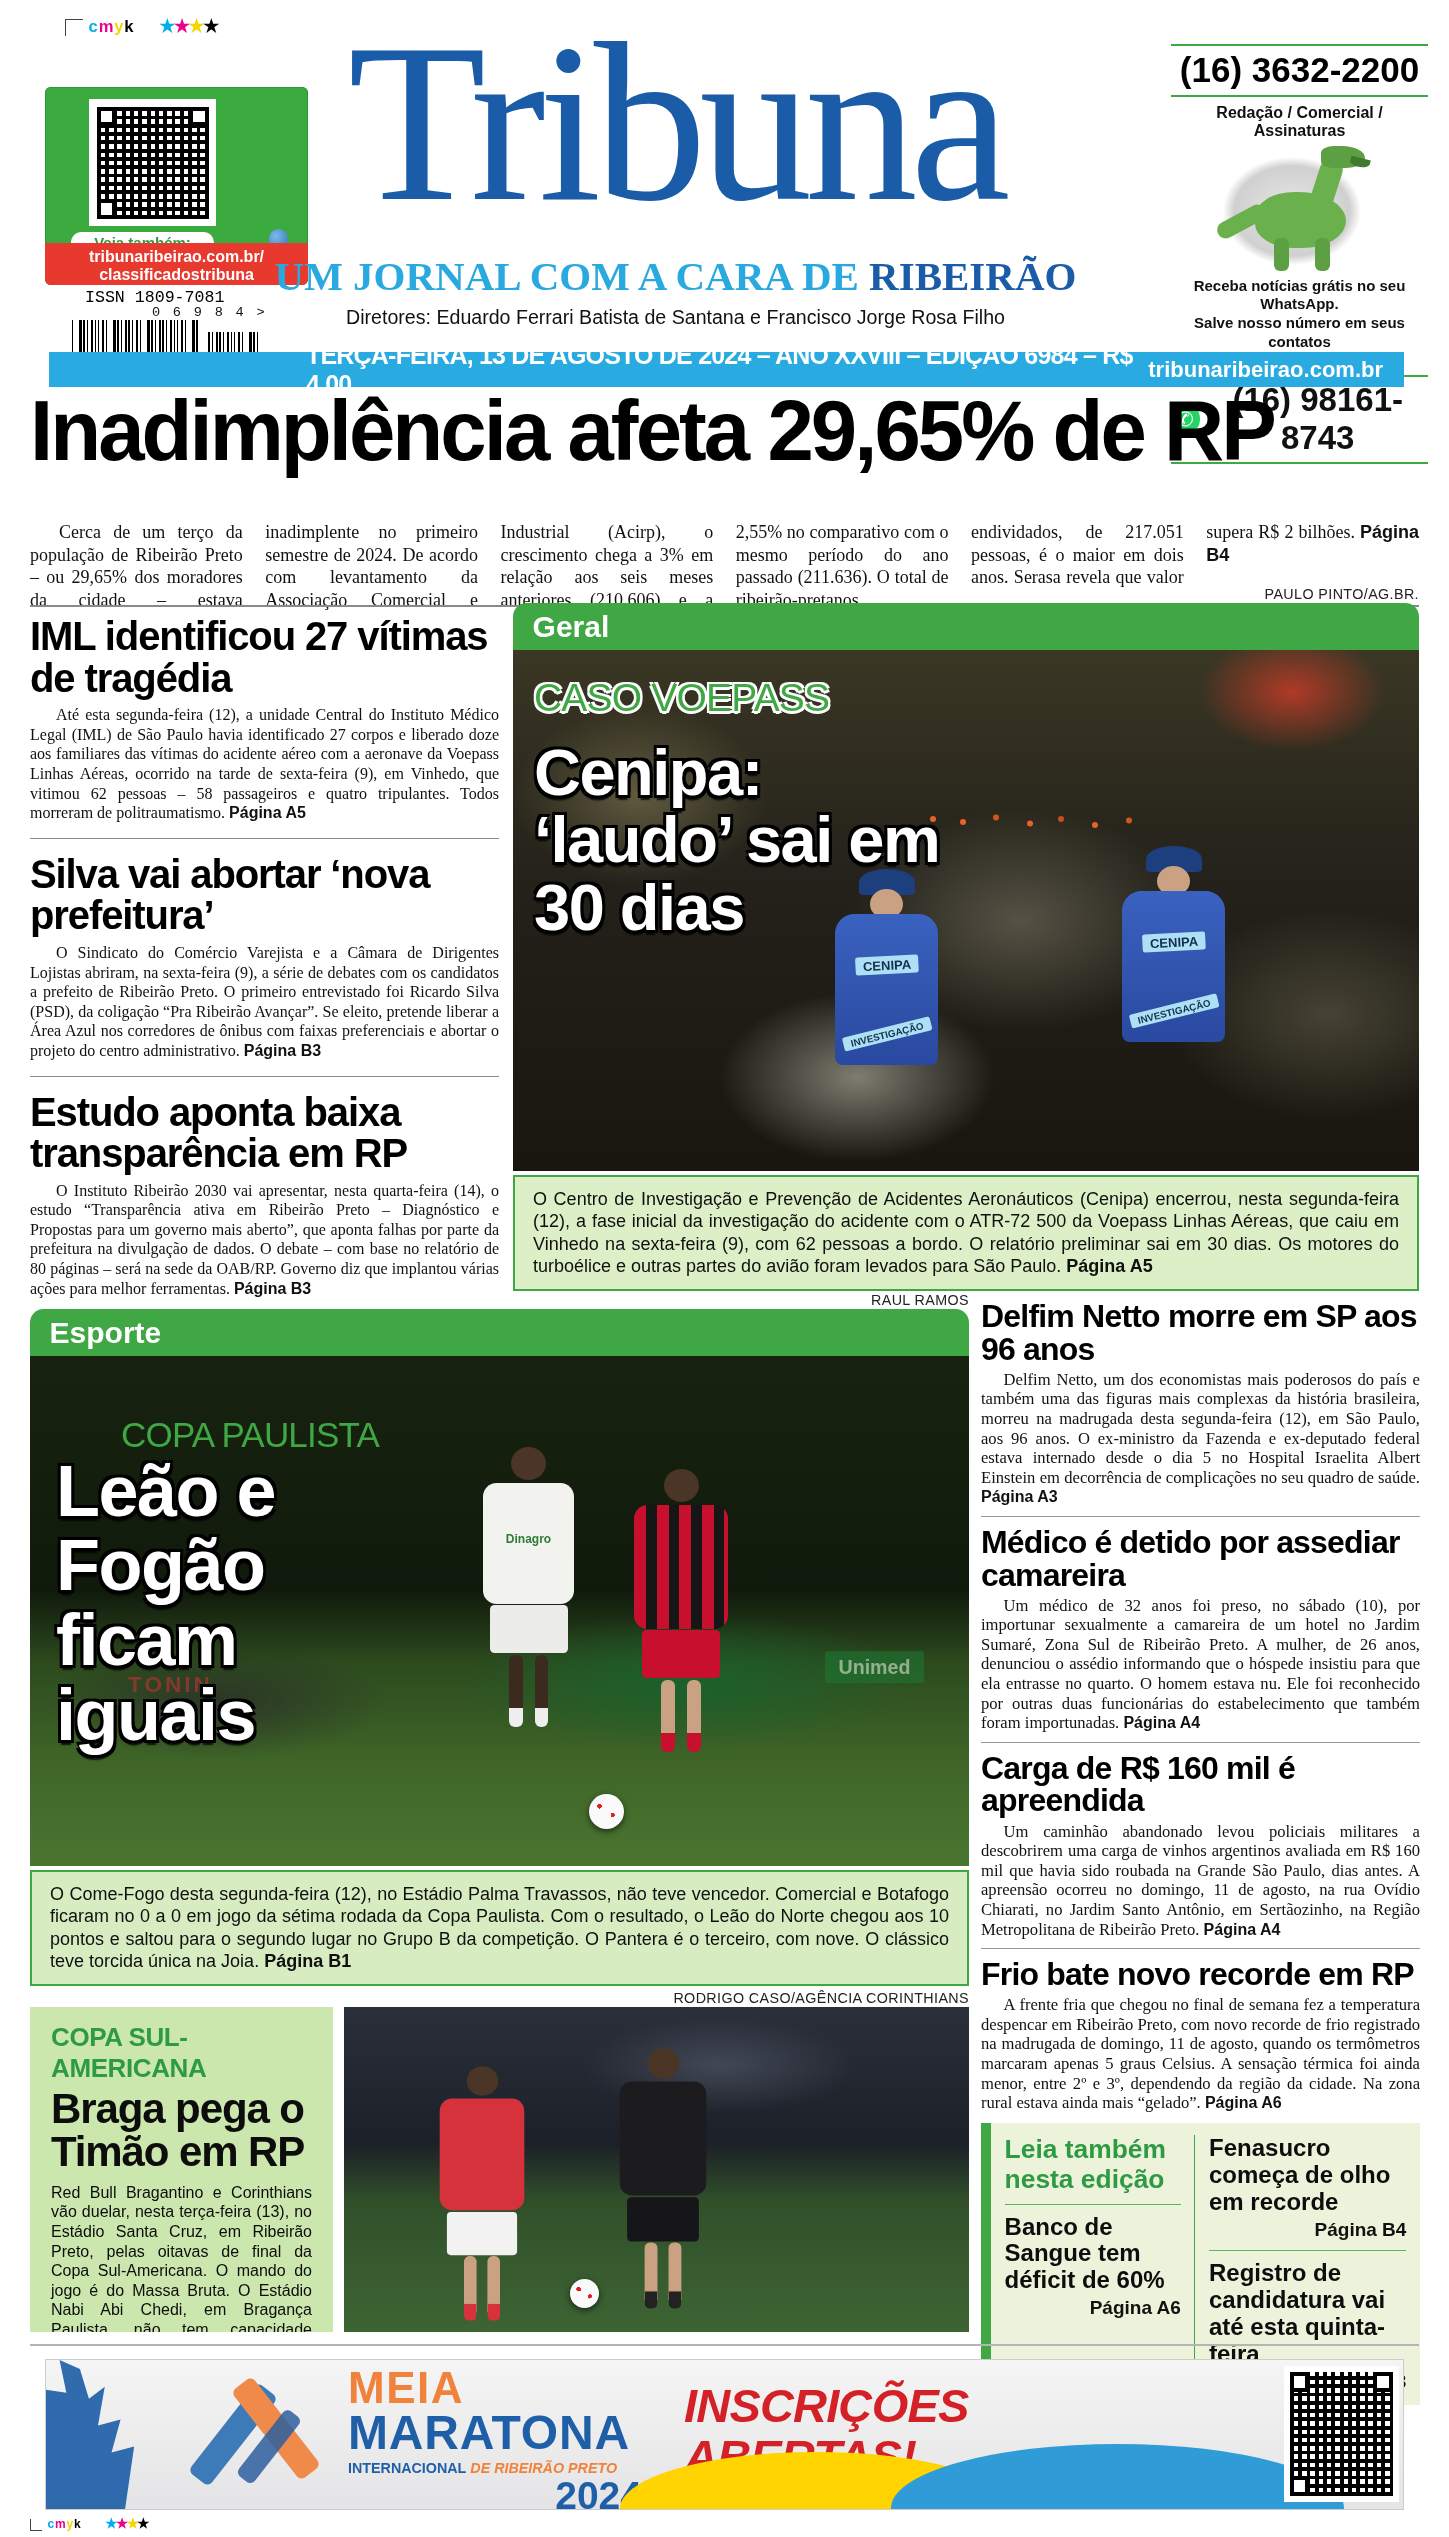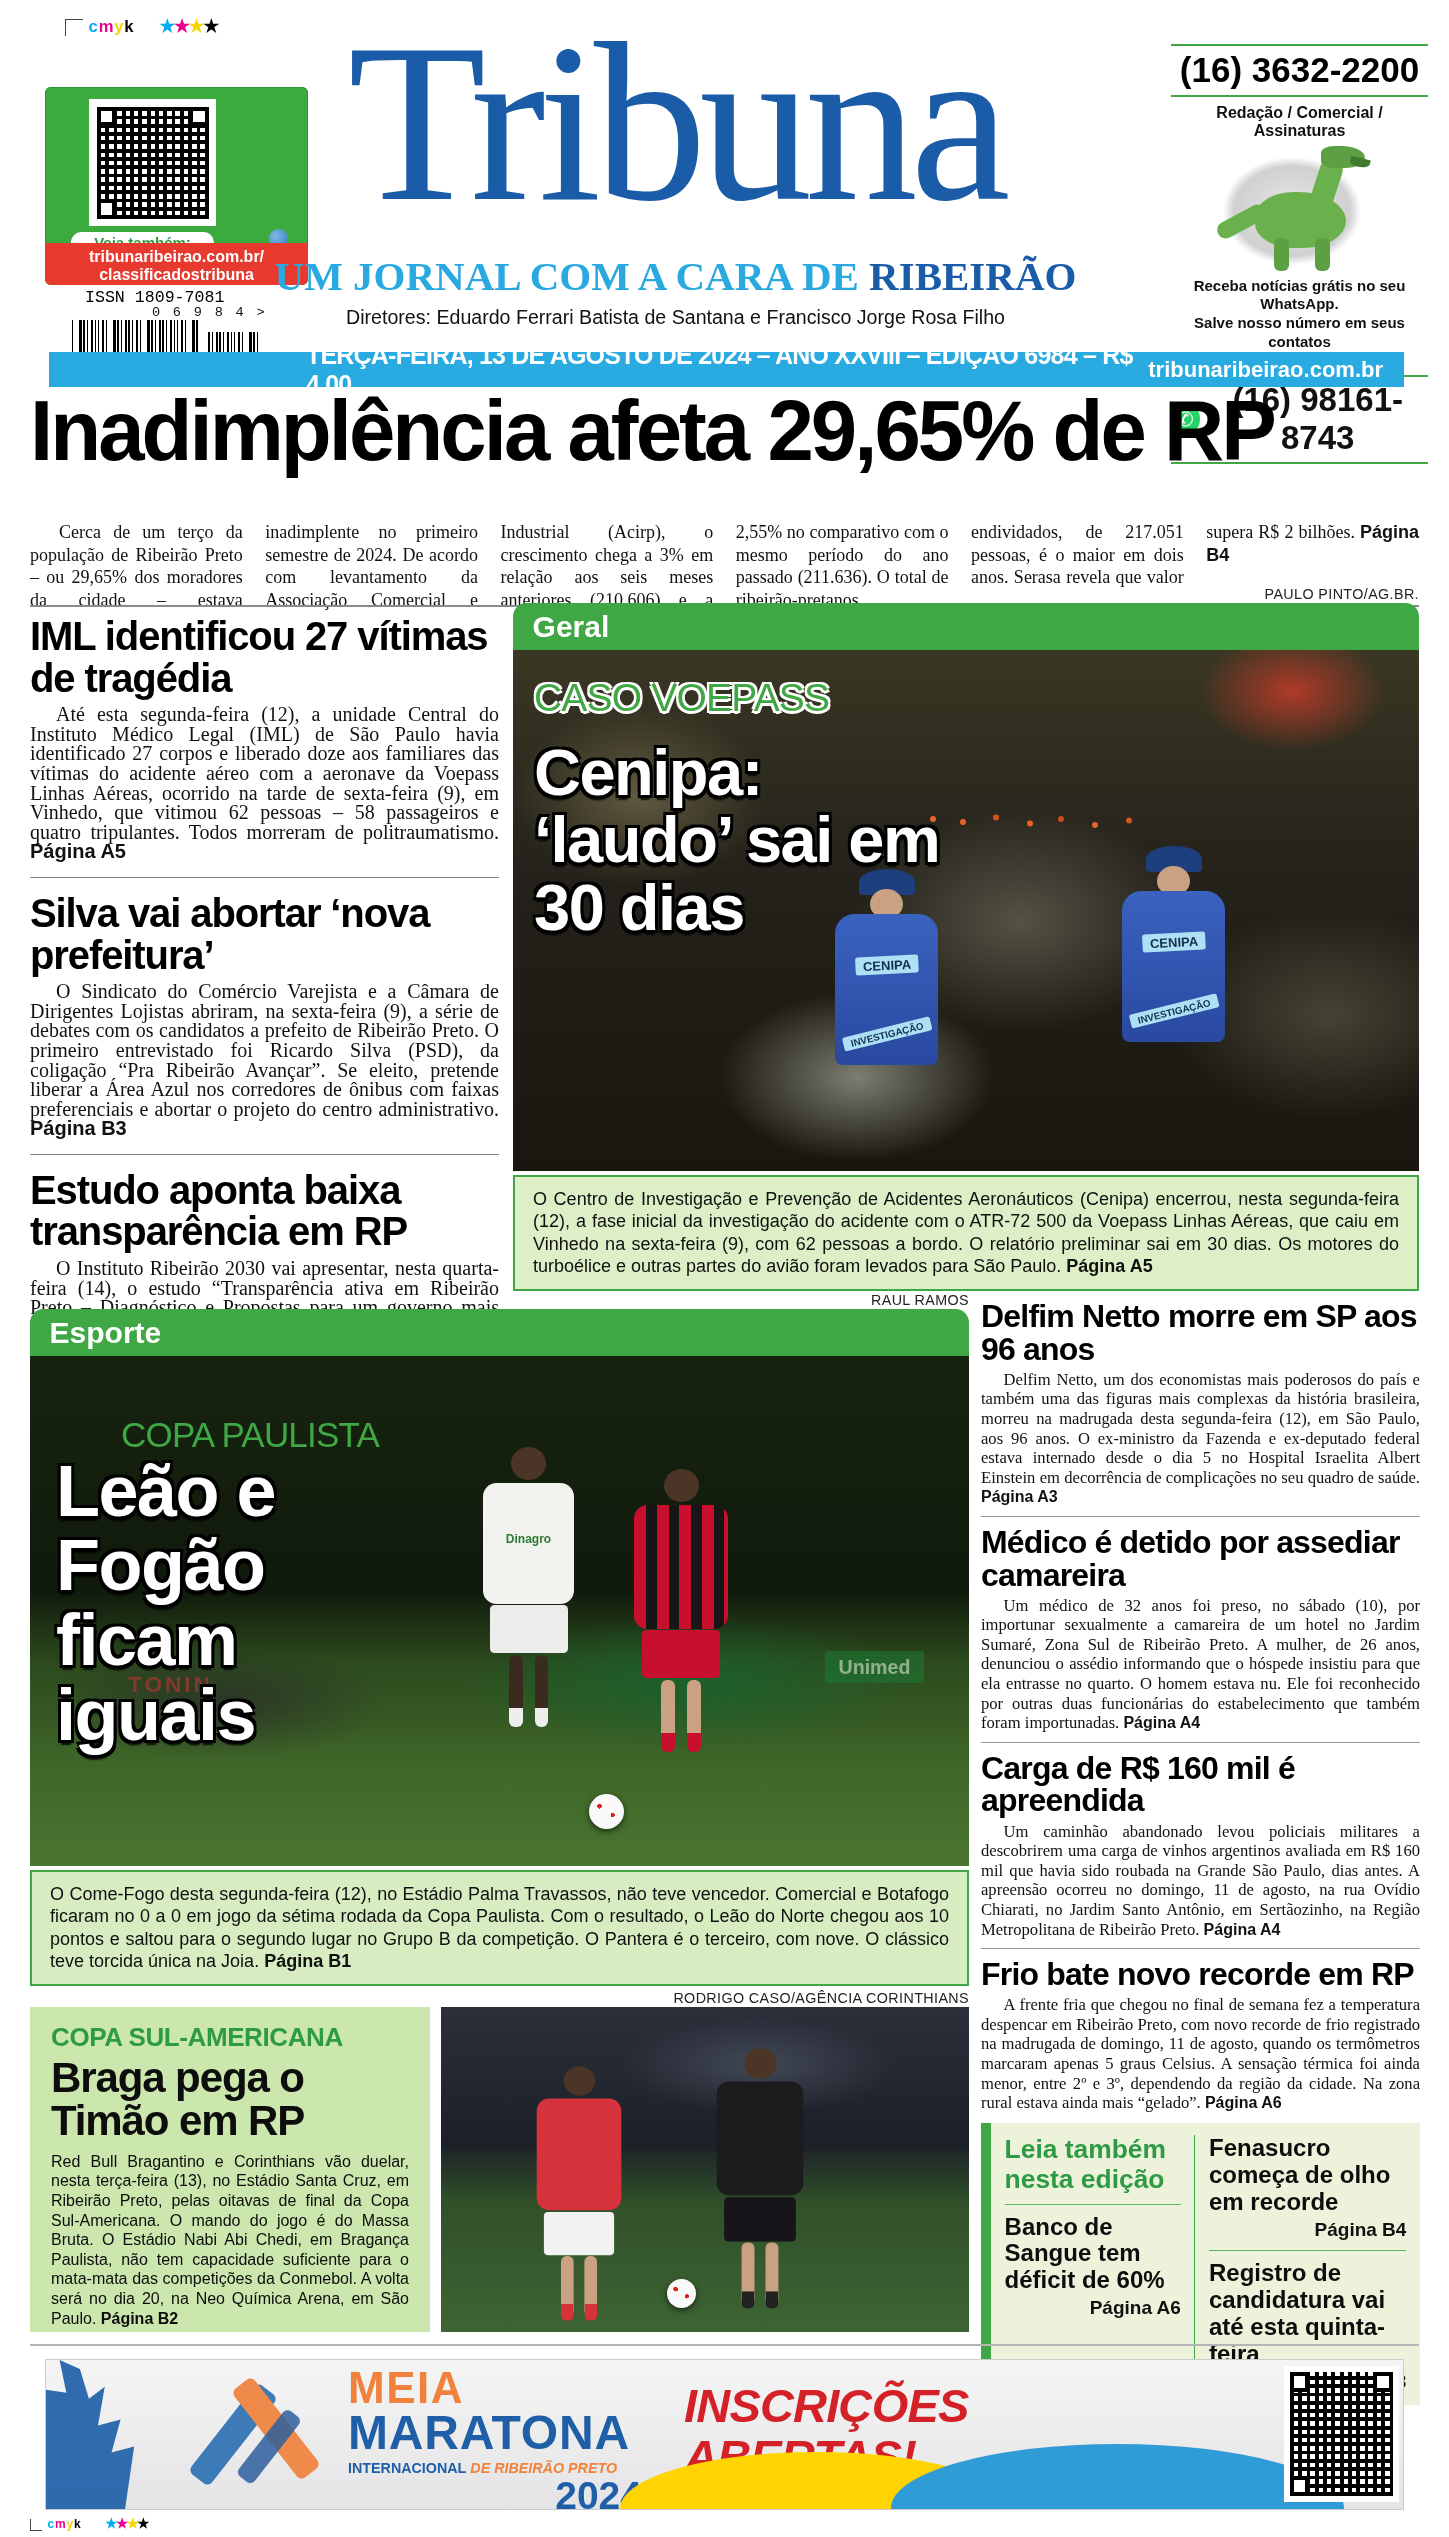--- a/index.html
+++ b/index.html
@@ -67,21 +67,21 @@
   .datebar .ds{font-size:22px}
 
   
   .h1{font-size:85px;font-weight:bold;letter-spacing:-3px;line-height:1;color:#000;transform:scaleX(.98);transform-origin:left;white-space:nowrap;}
   .lead{column-count:6;column-gap:22.6px;font-family:"Liberation Serif",serif;font-size:18px;line-height:22.6px;text-align:justify;}
   .lead p{margin:0;text-indent:29px;}
   b.pg{font-family:"Liberation Sans",sans-serif;font-weight:bold;}
 
   
   .leftcol .art h2{margin:0;font-size:40px;line-height:1.04;letter-spacing:-1.1px;color:#000;}
-  .leftcol .art p{margin:6px 0 0;font-family:"Liberation Serif",serif;font-size:20px;line-height:19.6px;text-align:justify;text-indent:26px;}
+  .leftcol .art p{margin:6px 0 0;font-family:"Liberation Serif",serif;font-size:16px;line-height:19.6px;text-align:justify;text-indent:26px;}
   .leftcol hr{border:0;border-top:1.5px solid #8a8a8a;margin:15px 0;}
 
   .rightcol .art h2{margin:0;font-size:32px;line-height:1.02;letter-spacing:-0.8px;color:#000;}
   .rightcol .art p{margin:4.5px 0 0;font-family:"Liberation Serif",serif;font-size:16.6px;line-height:19.6px;text-align:justify;text-indent:22.6px;}
   .rightcol hr{border:0;border-top:1.5px solid #999;margin:9px 0;}
   .rightcol .art p b.pg{font-size:16px}
 
   .credit{font-size:14.3px;color:#222;text-align:right;letter-spacing:0.4px;height:16.6px;}
   .secbar{height:47px;background:#3FA744;border-radius:13.6px 13.6px 0 0;color:#fff;font-weight:bold;font-size:30px;line-height:47px;padding-left:19.6px;box-sizing:border-box;}
   .capbox{background:#DCEFC6;border:2.3px solid #3FA744;box-sizing:border-box;padding:10.6px 18px;margin-top:4.5px;
@@ -133,21 +133,21 @@
   .pw .legs i{background:#3b2a1e;border-bottom:19.6px solid #eee;}
   .pr .torso{width:94px;height:124px;background:repeating-linear-gradient(90deg,#c8102e 0 12px,#161616 12px 22.6px);}
   .pr .shorts{width:78px;height:48px;background:#c8102e;}
   .pr .legs i{background:#caa182;border-bottom:19.6px solid #c8102e;}
   .ball{position:absolute;width:35px;height:35px;border-radius:50%;background:
      radial-gradient(7.5px 7.5px at 30% 35%,#d22 30%,transparent 32%),
      radial-gradient(6.8px 6.8px at 68% 60%,#d22 30%,transparent 32%),#fafafa;box-shadow:0 2.3px 6px rgba(0,0,0,.6);}
 
   
   .copa-row{display:flex;gap:10.6px;}
-  .copa-box{width:400px;height:325px;box-sizing:border-box;background:#CBE7AD;padding:15px 21px;overflow:hidden;}
+  .copa-box{width:303px;height:325px;box-sizing:border-box;background:#CBE7AD;padding:15px 21px;overflow:hidden;}
   .copa-box .kick{color:#2e9b44;font-weight:bold;font-size:26px;letter-spacing:-0.4px;}
   .copa-box h2{margin:4.5px 0 0;font-size:42px;line-height:1.02;letter-spacing:-1.1px;color:#0d0d0d;}
   .copa-box p{margin:9px 0 0;font-size:16px;line-height:19.6px;text-align:justify;color:#0d0d0d;}
   .ph-copa{flex:1;height:325px;background:
      radial-gradient(196px 68px at 60% 18%,rgba(120,130,150,.35),transparent 70%),
      linear-gradient(180deg,#2a2f3a 0%,#1c2028 42%,#31502a 60%,#3d6433 100%);}
 
   
   .leia{display:flex;background:#EDF3DB;border-left:10.6px solid #3FA744;padding:12px 13.6px;gap:13.6px;margin-top:10.6px;}
   .leia .colL{flex:1;}

